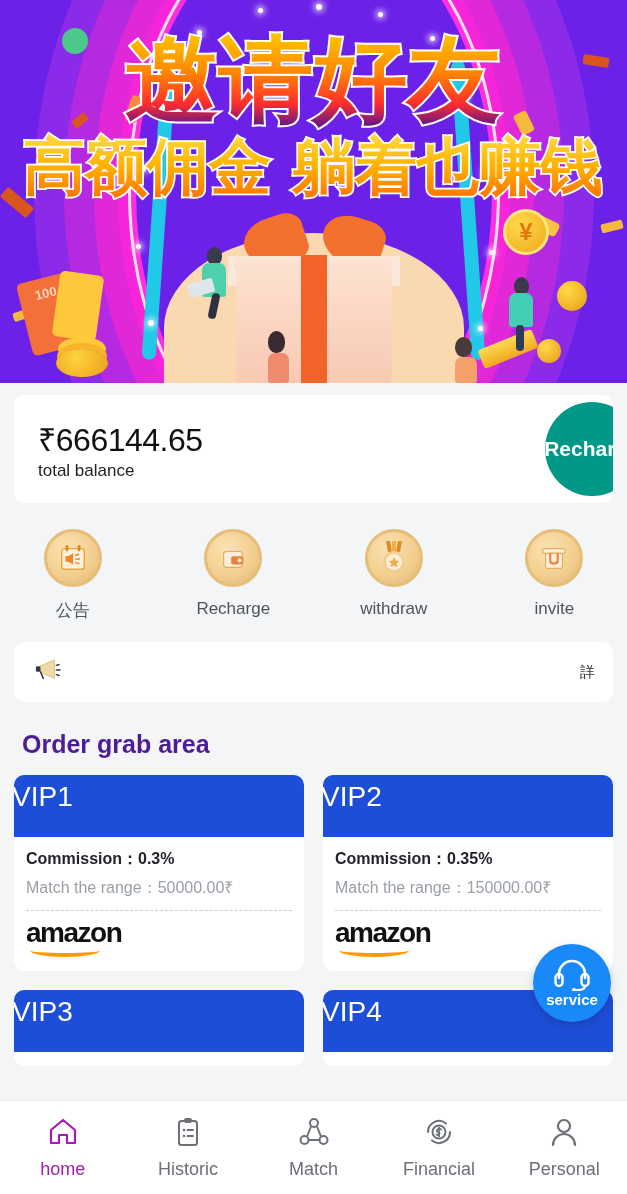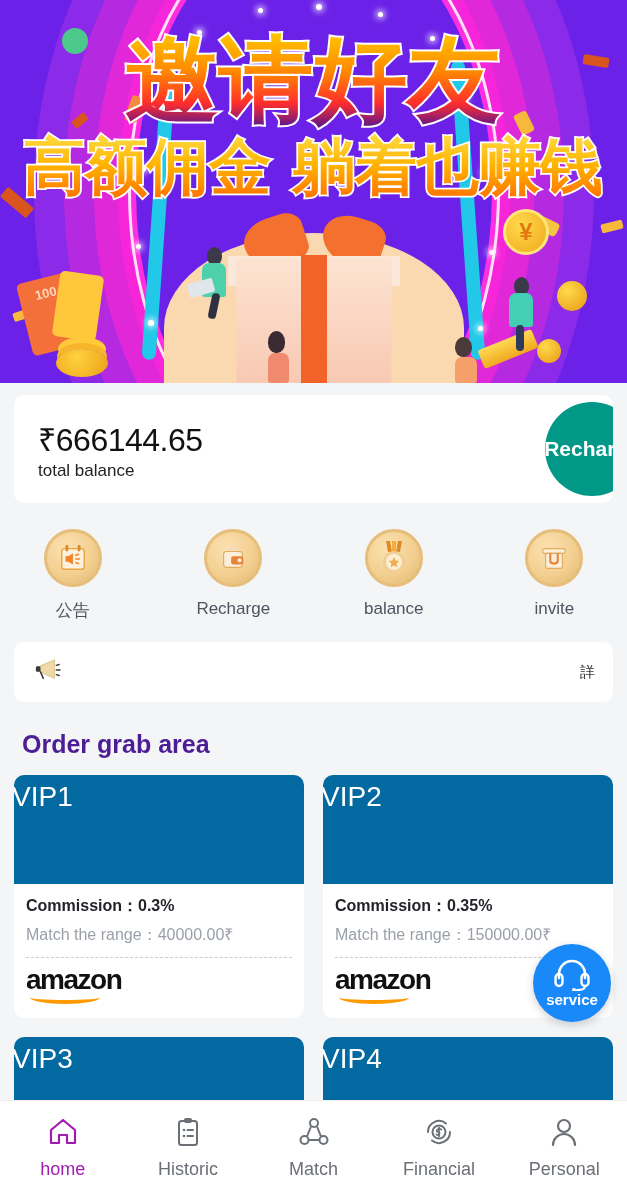--- a/index.html
+++ b/index.html
@@ -210,22 +210,22 @@
     gap: 19px;
     padding: 16px 14px 0 14px;
   }
   .vip-card {
     background: #fff;
     border-radius: 10px;
     overflow: hidden;
     padding-bottom: 14px;
   }
   .vip-head {
-    height: 109px;
-    background: #0369a1;
+    height: 62px;
+    background: #1d4ed8;
     display: flex; align-items: flex-start;
     padding-top: 6px;
   }
   .vip-head-label {
     font-size: 28px; color: #fff;
     margin-left: -2px;
   }
   .vip-body { padding: 12px 12px 0 12px; }
   .vip-comm {
     font-size: 16px; font-weight: bold; color: #22242a;
@@ -430,21 +430,21 @@
           <svg width="34" height="34" viewBox="0 0 34 34">
             <path d="M9 0 L13 0 L15 11 L11 11 Z" fill="#e08a26"></path>
             <path d="M21 0 L25 0 L23 11 L19 11 Z" fill="#e08a26"></path>
             <path d="M15 0 L19 0 L19 11 L15 11 Z" fill="#f6ad3f"></path>
             <circle cx="17" cy="21" r="11" fill="#f0ce96"></circle>
             <circle cx="17" cy="21" r="8" fill="#fbeed2"></circle>
             <path d="M17 16 L18.6 19.4 L22.3 19.9 L19.6 22.5 L20.3 26.2 L17 24.4 L13.7 26.2 L14.4 22.5 L11.7 19.9 L15.4 19.4 Z" fill="#ecae4e"></path>
           </svg>
         </div>
       </div>
-      <div class="quick-label">balance</div>
+      <div class="quick-label">withdraw</div>
     </div>
 
     <div class="quick-item">
       <div class="coin-icon">
         <div class="coin-inner">
           <svg width="30" height="30" viewBox="0 0 32 32">
             <rect x="4" y="6" width="24" height="5" rx="2" fill="#fbeeda" stroke="#e3ab5c" stroke-width="1.2"></rect>
             <rect x="7" y="11" width="18" height="16" rx="2" fill="#fbeeda" stroke="#e3ab5c" stroke-width="1.2"></rect>
             <path d="M12 11 L12 19 Q12 22 16 22 Q20 22 20 19 L20 11" fill="none" stroke="#e8833a" stroke-width="2.2"></path>
           </svg>
@@ -476,21 +476,21 @@
 
     <div class="vip-card">
       <div class="vip-head">
         <span class="vip-head-label">VIP1</span>
       </div>
       <div class="vip-body">
         <div class="vip-comm">
           <span>Commission：</span><span>0.3%</span>
         </div>
         <div class="vip-range">
-          <span>Match the range：</span><span>40000.00₹</span>
+          <span>Match the range：</span><span>50000.00₹</span>
         </div>
         <div class="vip-divider"></div>
         <div class="amazon-logo">
           <span>amazon</span>
           <span class="amazon-smile"></span>
         </div>
       </div>
     </div>
 
     <div class="vip-card">

